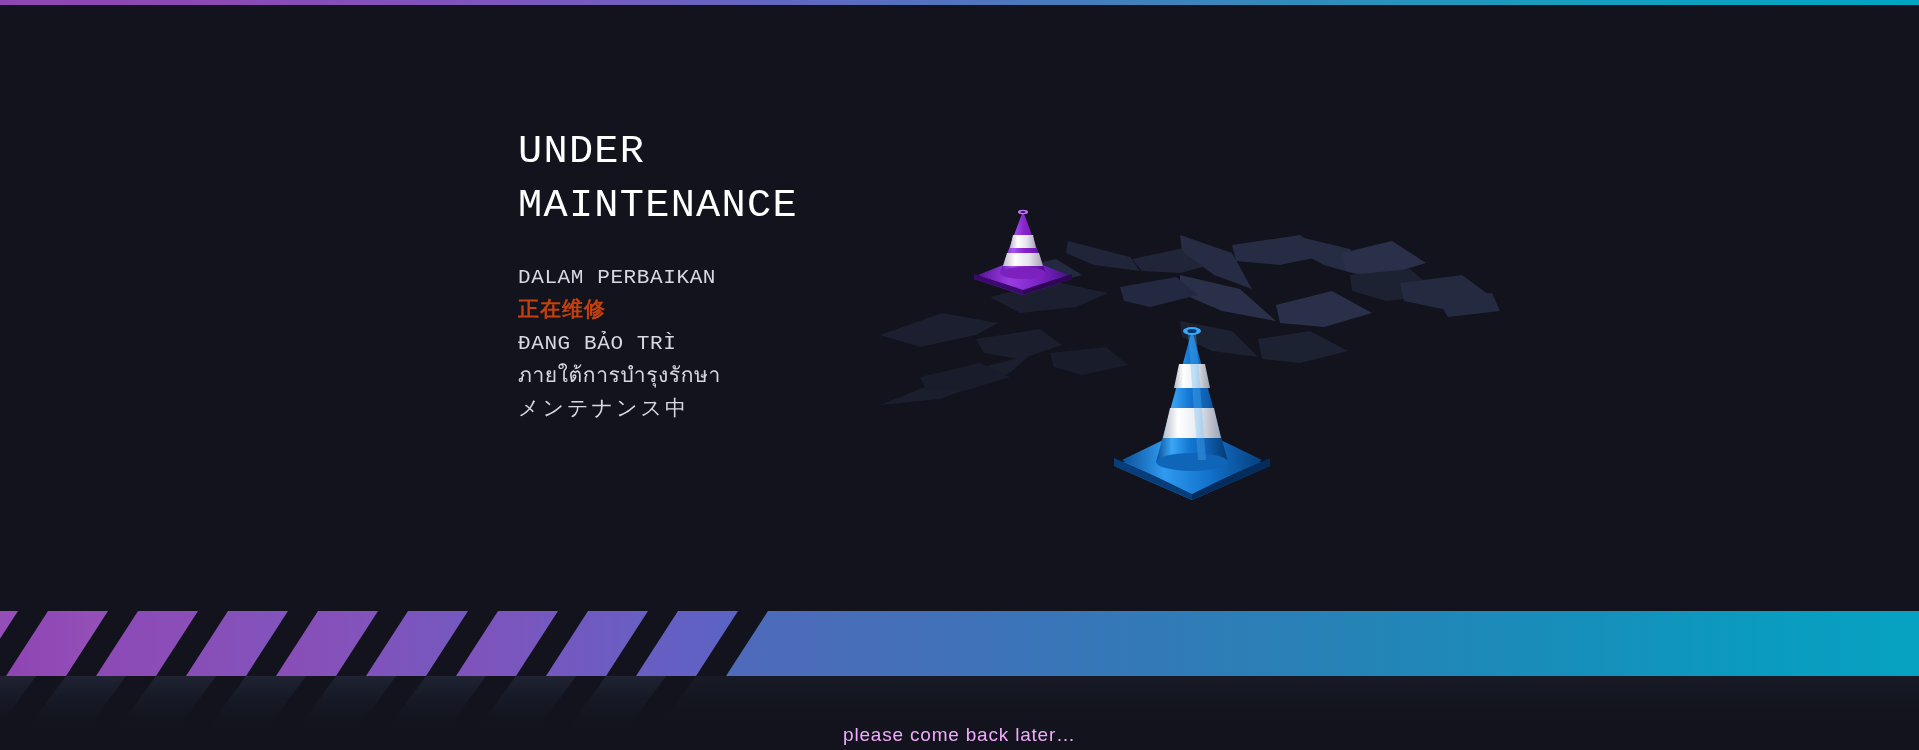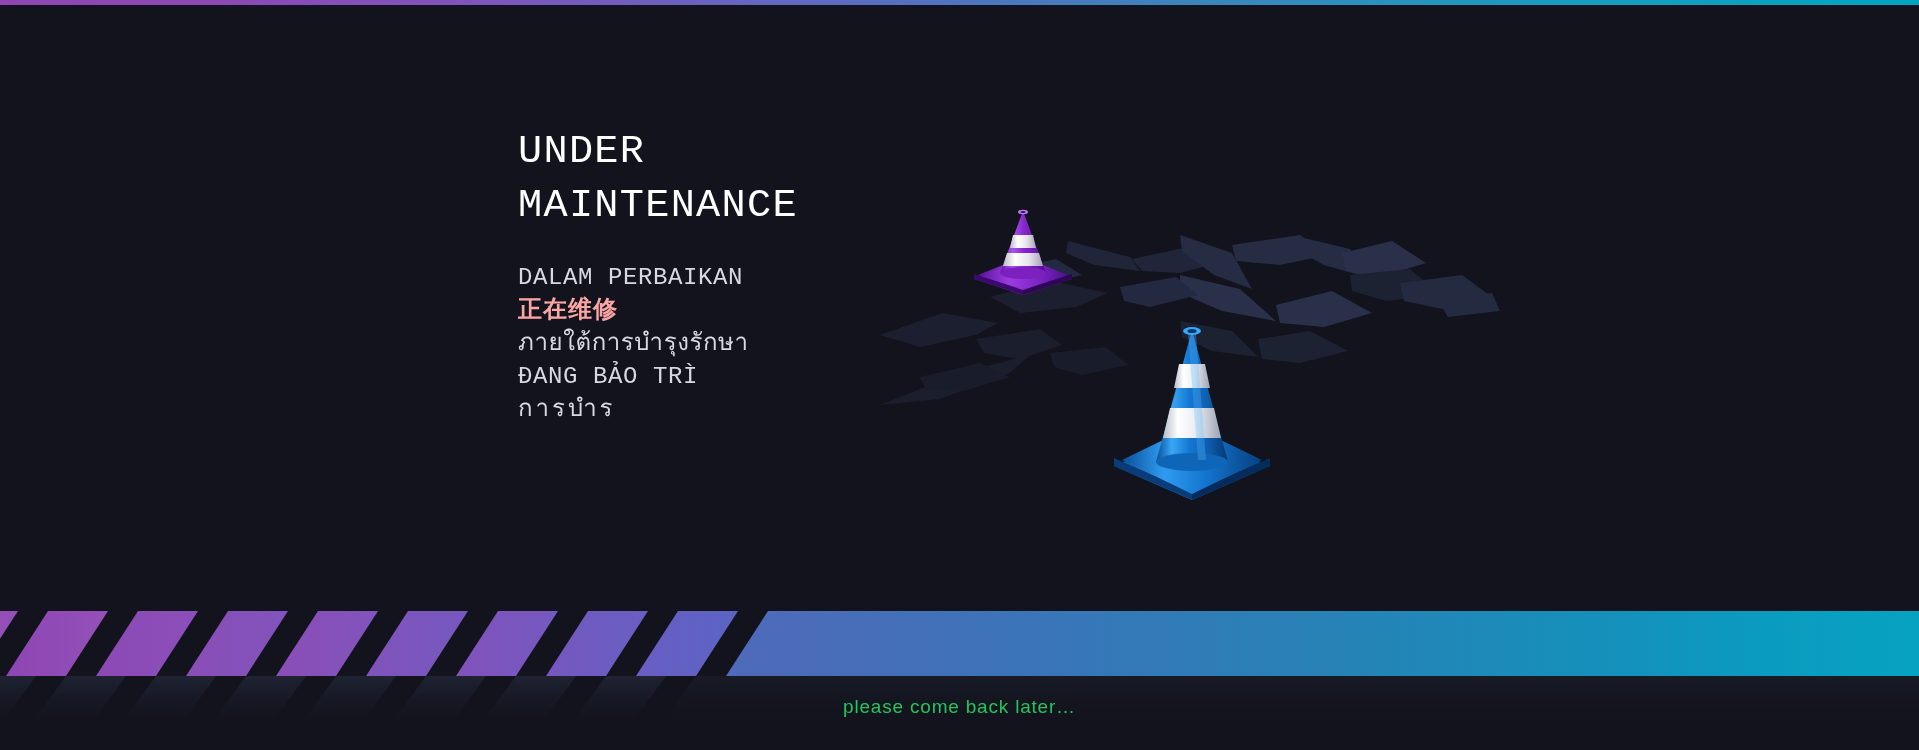--- a/index.html
+++ b/index.html
@@ -67,29 +67,29 @@
   }
 
   #lang-list {
     list-style: none;
     margin: 0;
     padding: 0;
     margin-top: 28px;
   }
   #lang-list li {
     color: #d7d9e2;
-    font-size: 24px;
+    font-size: 21px;
     font-weight: 300;
     height: 33px;
     line-height: 33px;
     letter-spacing: 0.6px;
     white-space: nowrap;
   }
   #lang-list li.emphasis {
-    color: #fca5a5;
+    color: #c2410c;
     font-weight: 700;
     letter-spacing: 1px;
   }
   #lang-list li.wide-spaced {
     letter-spacing: 3px;
   }
 
   
   #hazard-band {
     position: absolute;
@@ -100,24 +100,24 @@
   #band-reflection {
     position: absolute;
     left: 0; top: 676px;
     width: 1919px; height: 62px;
     overflow: hidden;
   }
 
   
   #footer-note {
     position: absolute;
-    left: 0; top: 696px;
+    left: 0; top: 724px;
     width: 1919px;
     text-align: center;
-    color: #22c55e;
+    color: #f0abfc;
     font-size: 19px;
     font-weight: 300;
     letter-spacing: 0.8px;
   }
 
   svg { display: block; }
 </style>
 </head>
 <body>
 
@@ -255,23 +255,23 @@
 </div>
 
 <div id="text-block">
 
   <h1 id="headline">UNDER
 MAINTENANCE</h1>
 
   <ul id="lang-list">
     <li>DALAM PERBAIKAN</li>
     <li class="emphasis">正在维修</li>
+    <li>ĐANG BẢO TRÌ</li>
     <li>ภายใต้การบำรุงรักษา</li>
-    <li>ĐANG BẢO TRÌ</li>
-    <li class="wide-spaced">การบำร</li>
+    <li class="wide-spaced">メンテナンス中</li>
   </ul>
 
 </div>
 
 <div id="hazard-band">
   <svg width="1919" height="72" viewBox="0 0 1919 72">
     <defs>
       <linearGradient id="s1" x1="0" y1="0" x2="1" y2="0">
         <stop offset="0%" stop-color="#8e45b3"></stop>
           <stop offset="100%" stop-color="#9450b8"></stop>

